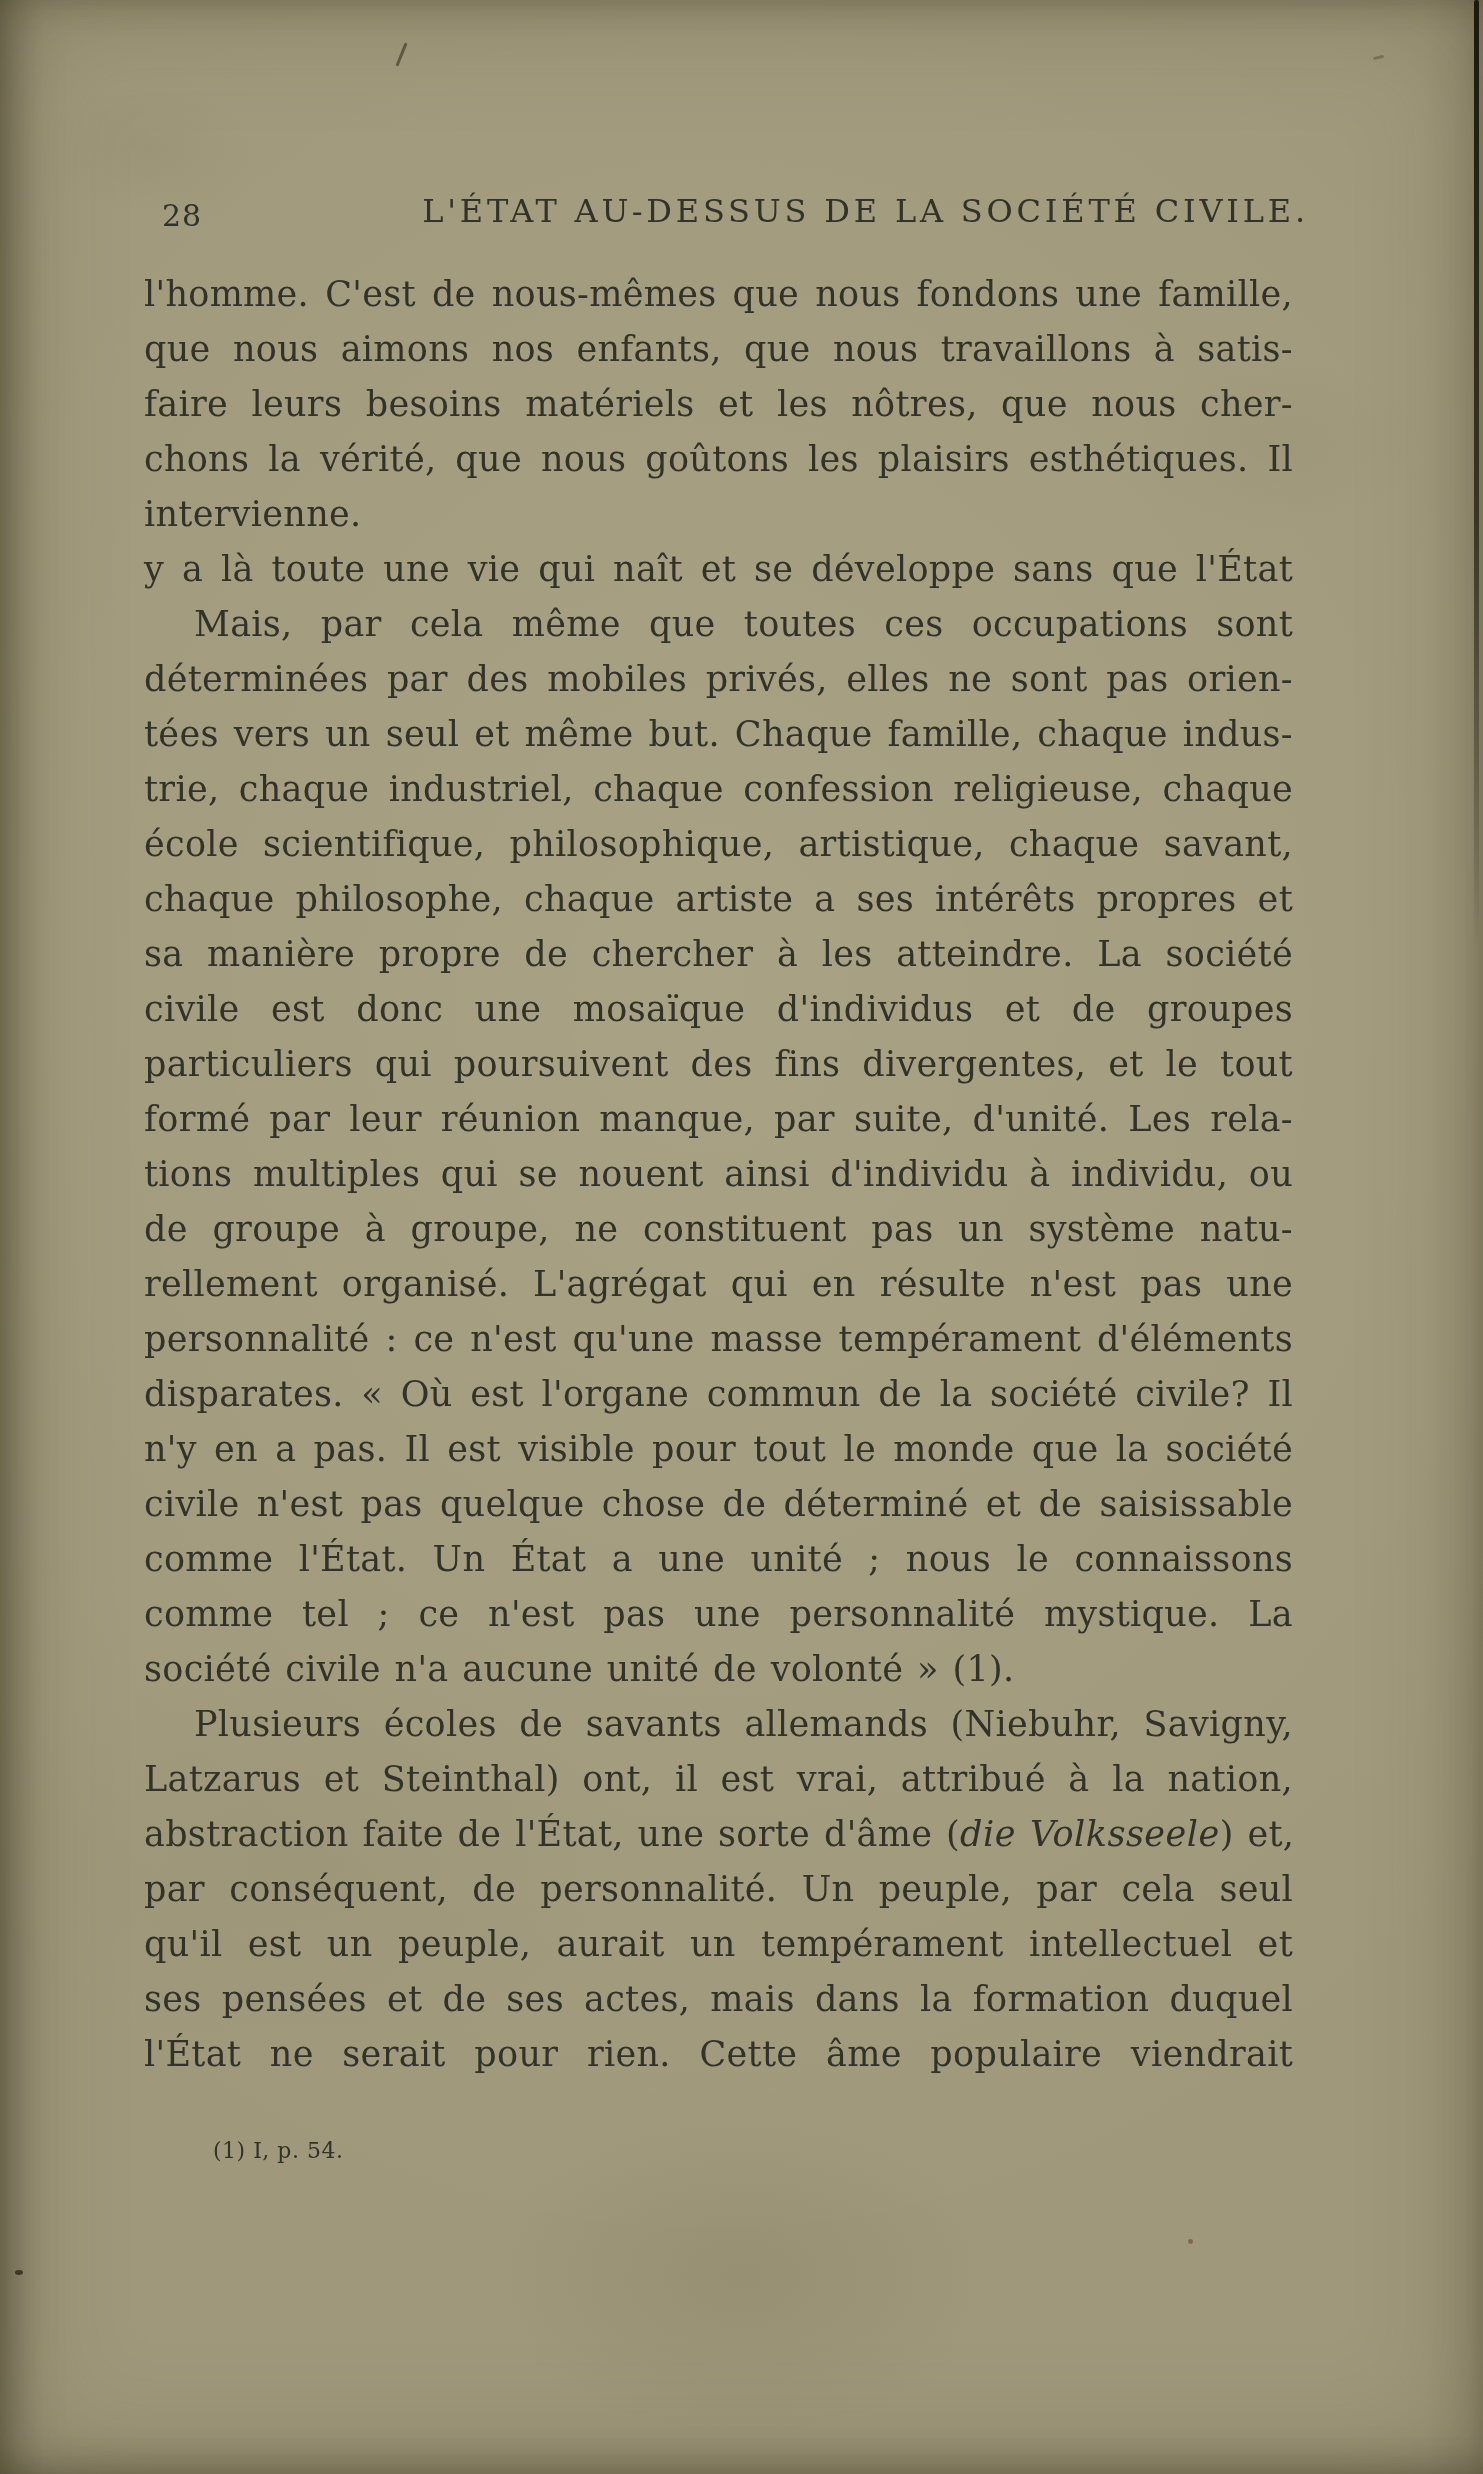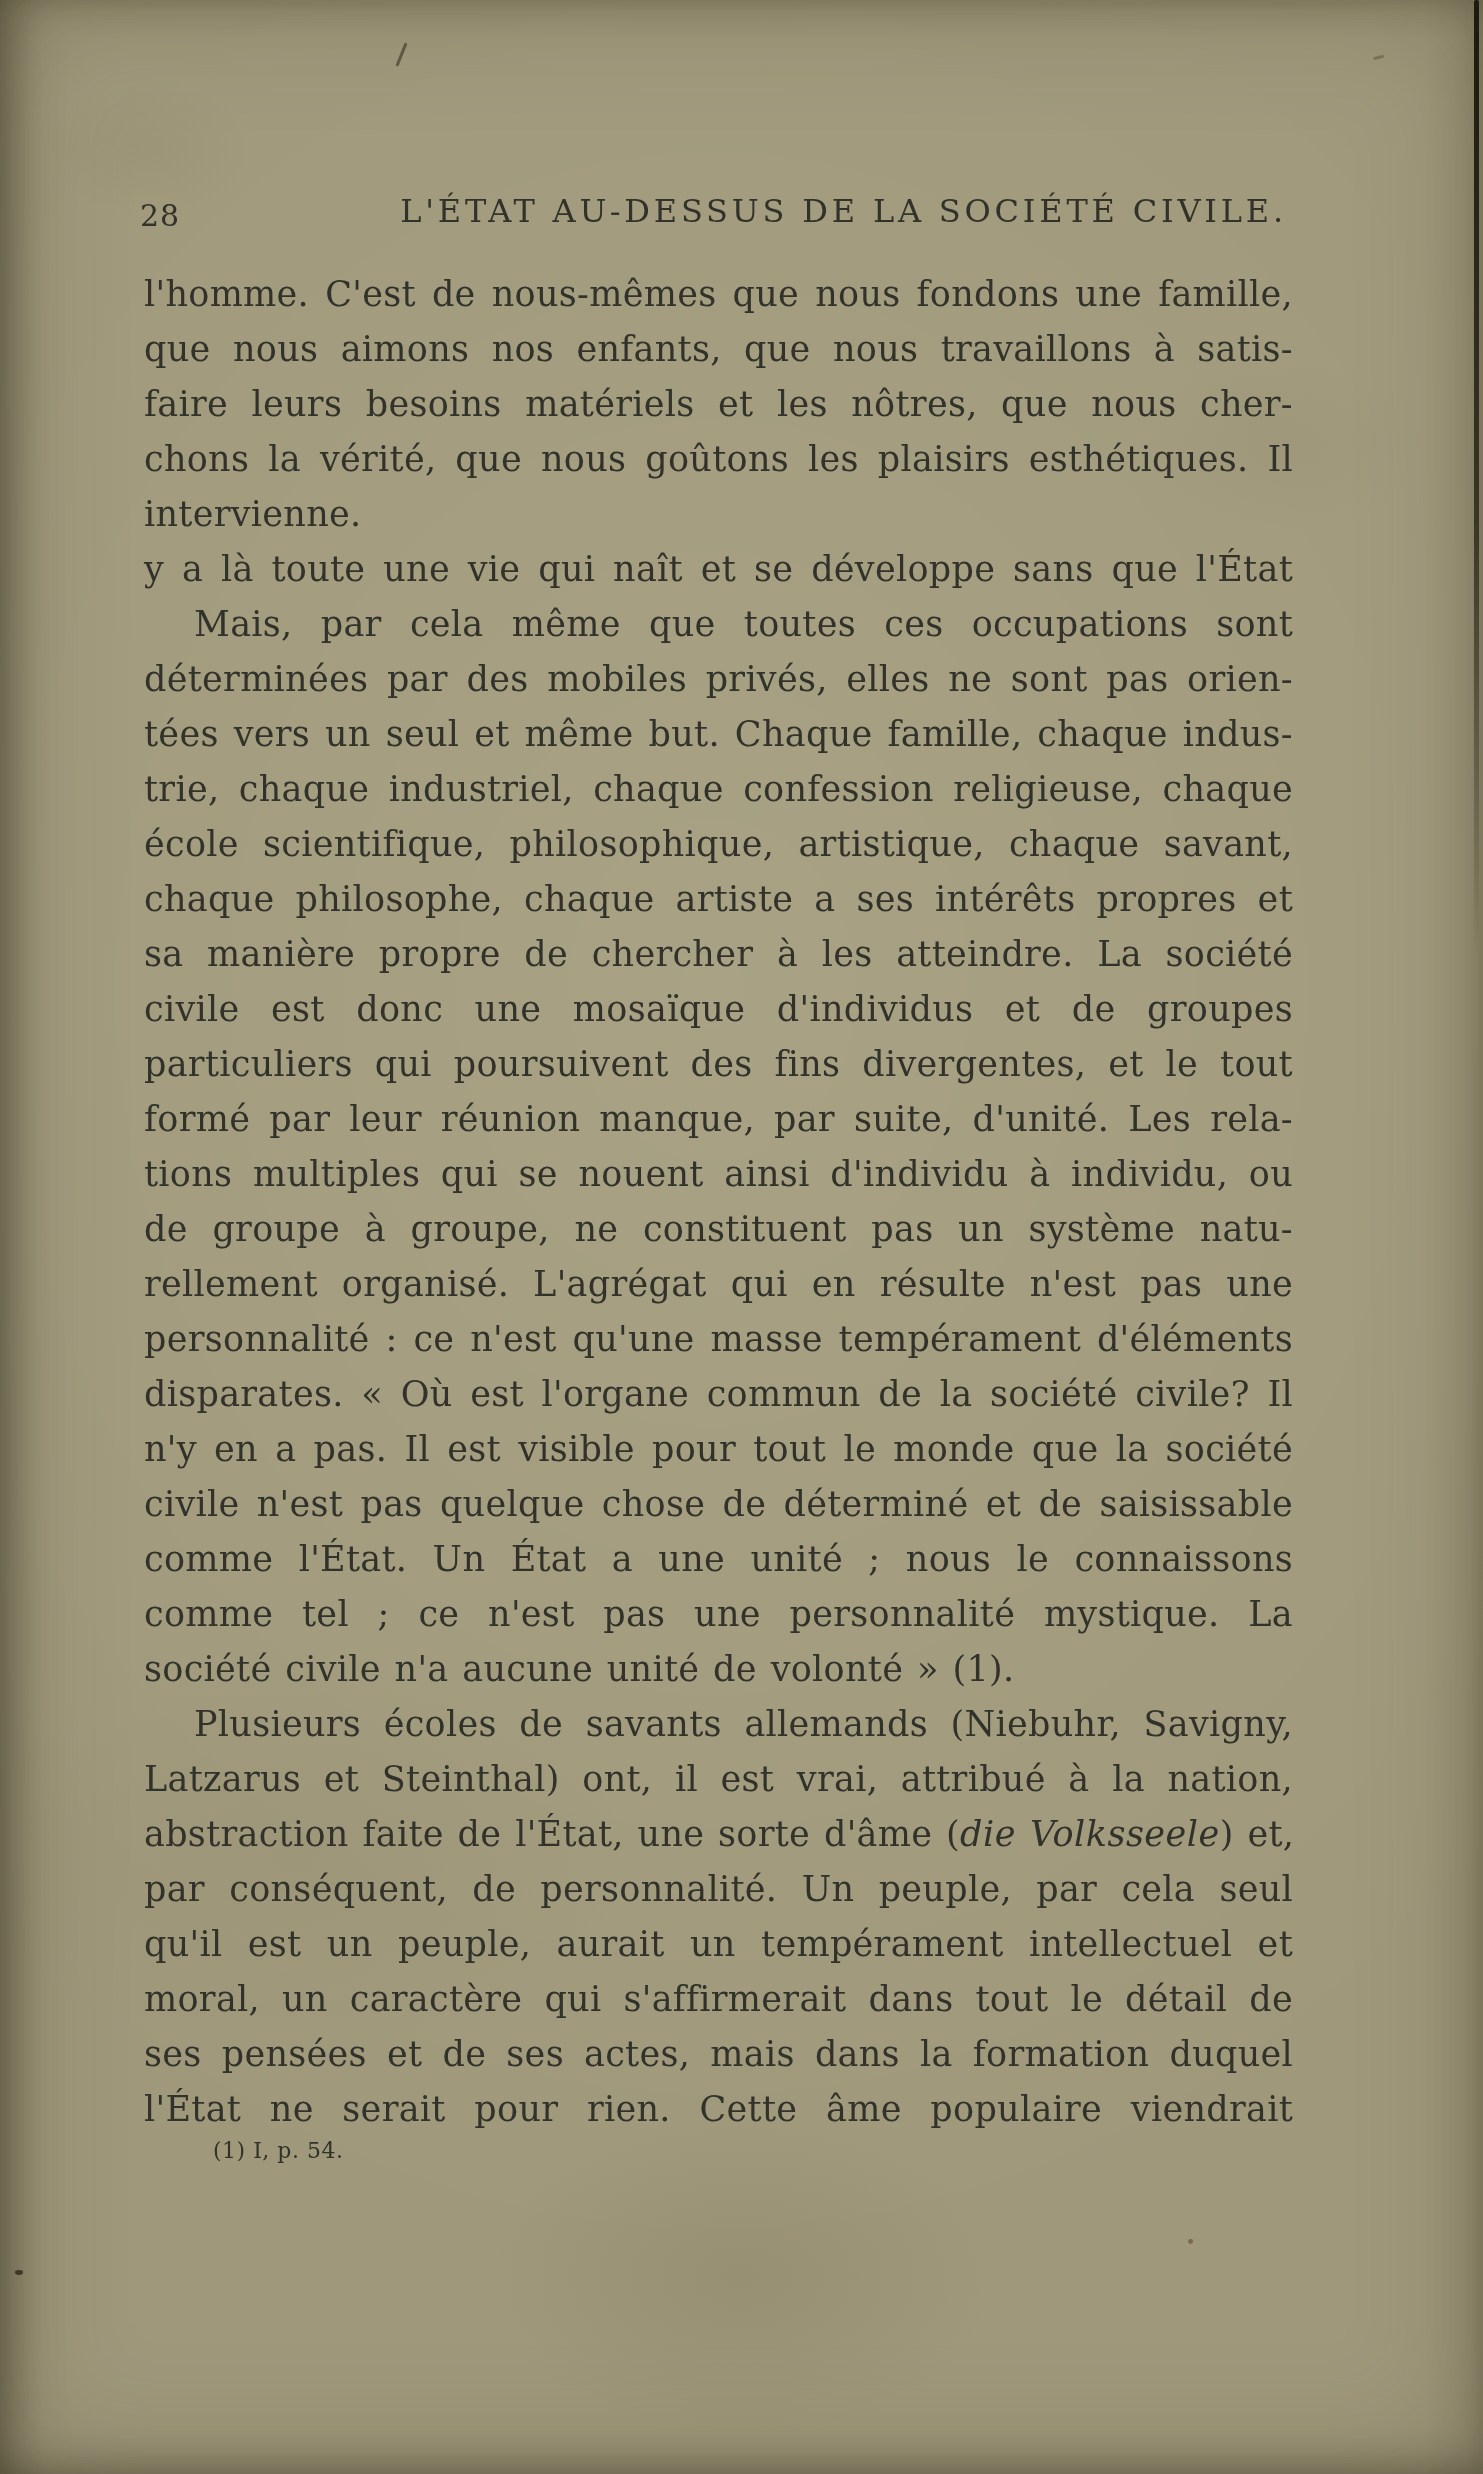--- a/index.html
+++ b/index.html
@@ -32,21 +32,21 @@
     background:
       radial-gradient(153px 96px at 10% 6%, rgba(120,110,70,0.12), rgba(0,0,0,0) 70%),
       radial-gradient(211px 125px at 86% 18%, rgba(125,115,75,0.10), rgba(0,0,0,0) 70%),
       radial-gradient(364px 230px at 50% 92%, rgba(90,85,55,0.12), rgba(0,0,0,0) 70%),
       radial-gradient(479px 287px at 20% 75%, rgba(110,102,66,0.08), rgba(0,0,0,0) 70%);
   }
 
   .header-row {
     position: absolute;
     top: 192px;
-    left: 138px;
+    left: 160px;
     width: 1149px;
     height: 42px;
   }
   .page-number {
     position: absolute;
     left: 1.9px;
     top: 5.7px;
     font-size: 30px;
     letter-spacing: 1px;
   }
@@ -184,21 +184,20 @@
         <div class="line">comme l'État. Un État a une unité ; nous le connaissons</div>
         <div class="line">comme tel ; ce n'est pas une personnalité mystique. La</div>
         <div class="line last">société civile n'a aucune unité de volonté » (1).</div>
       </div>
       <div>
         <div class="line indent">Plusieurs écoles de savants allemands (Niebuhr, Savigny,</div>
         <div class="line">Latzarus et Steinthal) ont, il est vrai, attribué à la nation,</div>
         <div class="line">abstraction faite de l'État, une sorte d'âme (<i>die Volksseele</i>) et,</div>
         <div class="line">par conséquent, de personnalité. Un peuple, par cela seul</div>
         <div class="line">qu'il est un peuple, aurait un tempérament intellectuel et</div>
-        <div class="line">moral, un caractère qui s'affirmerait dans tout le détail de</div>
         <div class="line">ses pensées et de ses actes, mais dans la formation duquel</div>
         <div class="line">l'État ne serait pour rien. Cette âme populaire viendrait</div>
       </div>
     </div>
 
   <div class="footnote">(1) I, p. 54.</div>
 
   <div class="edge-line"></div>
   <div class="scratch-top"></div>
   <div class="speck-bottom-left"></div>

